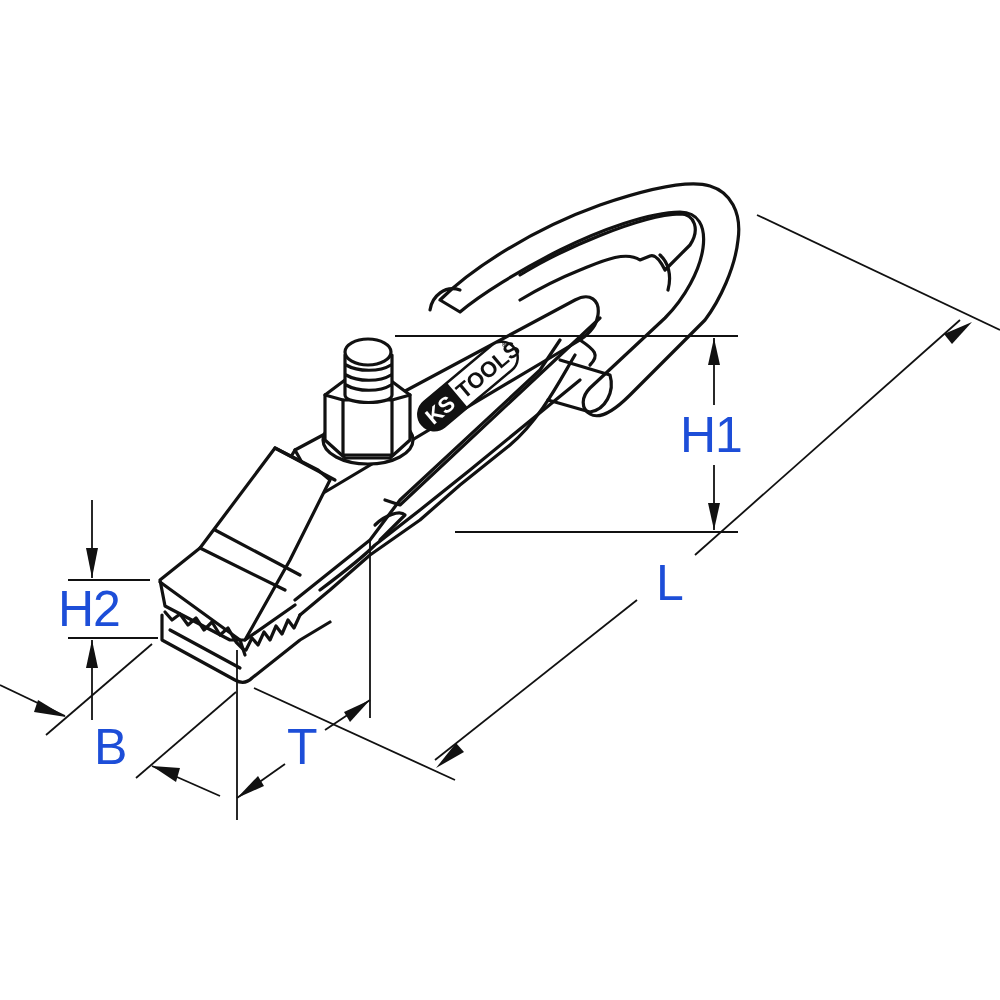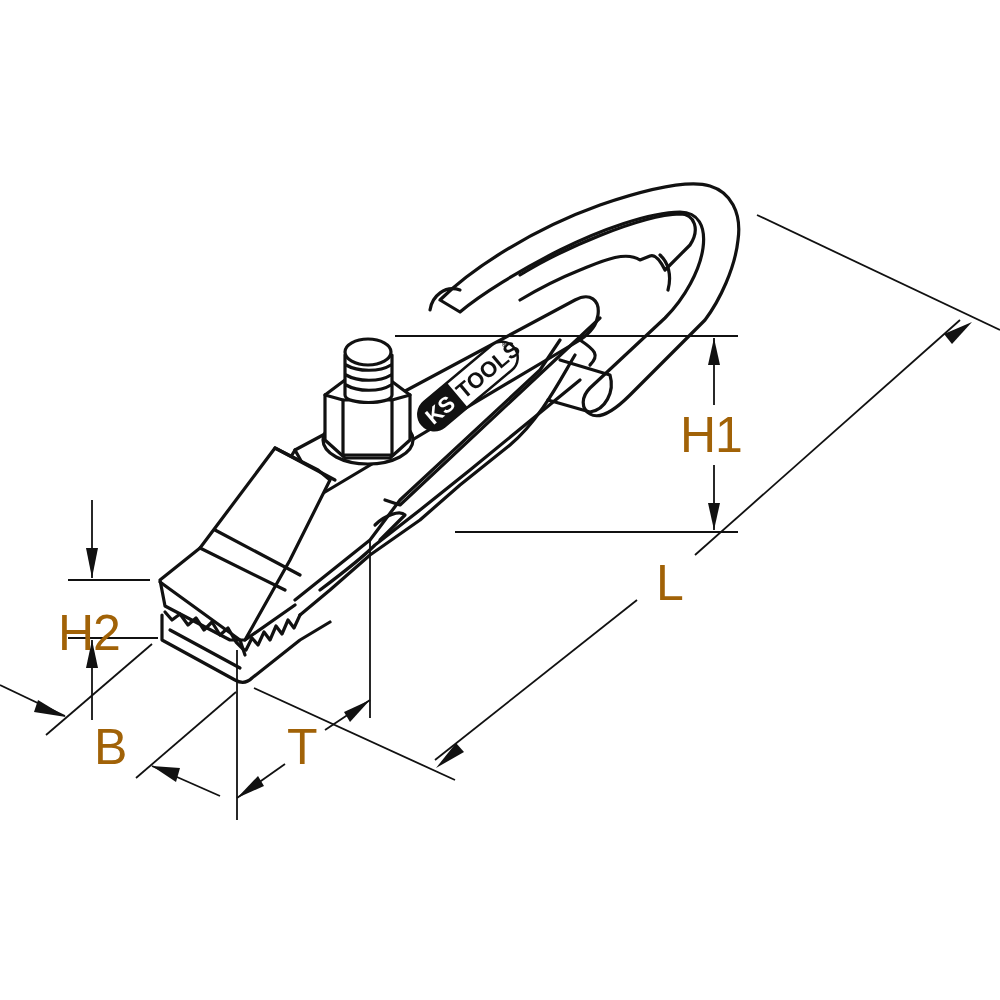--- a/index.html
+++ b/index.html
@@ -2,21 +2,21 @@
 <html><head>
 <meta charset="utf-8">
 <style>
   html, body { margin: 0; padding: 0; background: #ffffff; }
   body { width: 1000px; height: 1000px; overflow: hidden; position: relative; }
   #drawing { position: absolute; left: 0; top: 0; width: 1000px; height: 1000px; }
   .ln { fill: none; stroke: #111111; stroke-width: 3.2; stroke-linejoin: round; stroke-linecap: round; }
   .ln-w { fill: #ffffff; stroke: #111111; stroke-width: 3.2; stroke-linejoin: round; stroke-linecap: round; }
   .dim { fill: none; stroke: #111111; stroke-width: 1.8; }
   .arrow { fill: #111111; stroke: none; }
-  .dim-label { position: absolute; font-family: "Liberation Sans", sans-serif; font-size: 50px; color: #a16207; line-height: 1; letter-spacing: -1px; }
+  .dim-label { position: absolute; font-family: "Liberation Sans", sans-serif; font-size: 50px; color: #1d4ed8; line-height: 1; letter-spacing: -1px; }
   .logo-text { font-family: "Liberation Sans", sans-serif; font-weight: bold; }
 </style>
 </head>
 <body>
 
 <svg id="drawing" viewBox="0 0 1000 1000" xmlns="http://www.w3.org/2000/svg">
 
   <g>
     <path class="ln-w" d="M440,300 C470,270 530,230 600,205 C650,188 690,180 710,186 C730,192 742,212 738,240 C735,268 720,300 705,320 L630,395 C615,410 600,420 590,414 C580,408 582,396 590,388 L665,318 C685,298 700,270 703,248 C706,226 698,212 680,212 C650,212 600,230 560,250 C520,270 480,295 460,312 Z"></path>
     <path class="ln" d="M520,275 C560,250 640,215 680,214 C695,214 700,230 690,245 L665,270 C660,260 655,254 650,256 L640,260 C625,250 600,262 580,270 C560,278 540,288 520,300"></path>
@@ -114,16 +114,16 @@
     <line class="dim" x1="237" y1="650" x2="237" y2="820"></line>
     <line class="dim" x1="370" y1="540" x2="370" y2="718"></line>
     <line class="dim" x1="237" y1="798" x2="285" y2="764"></line>
     <polygon class="arrow" points="237,798 258,776 264,786"></polygon>
     <line class="dim" x1="325" y1="730" x2="370" y2="700"></line>
     <polygon class="arrow" points="370,700 350,722 344,712"></polygon>
   </g>
 </svg>
 
 <div class="dim-label" style="left:680px; top:410px;">H1</div>
-<div class="dim-label" style="left:58px; top:608px;">H2</div>
+<div class="dim-label" style="left:58px; top:584px;">H2</div>
 <div class="dim-label" style="left:656px; top:558px;">L</div>
 <div class="dim-label" style="left:94px; top:722px;">B</div>
 <div class="dim-label" style="left:287px; top:722px;">T</div>
 
 </body></html>

